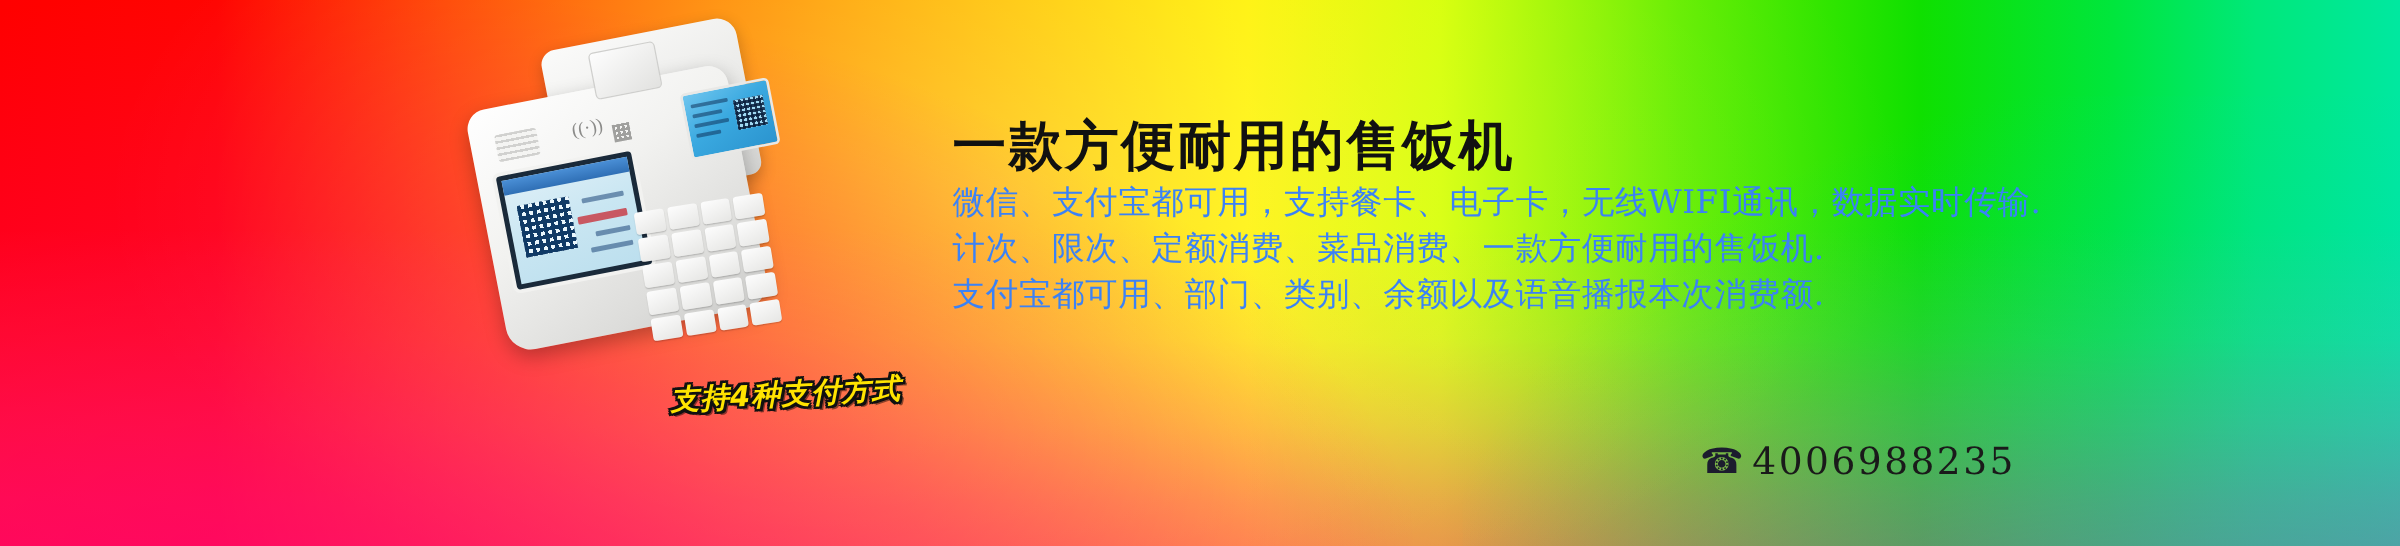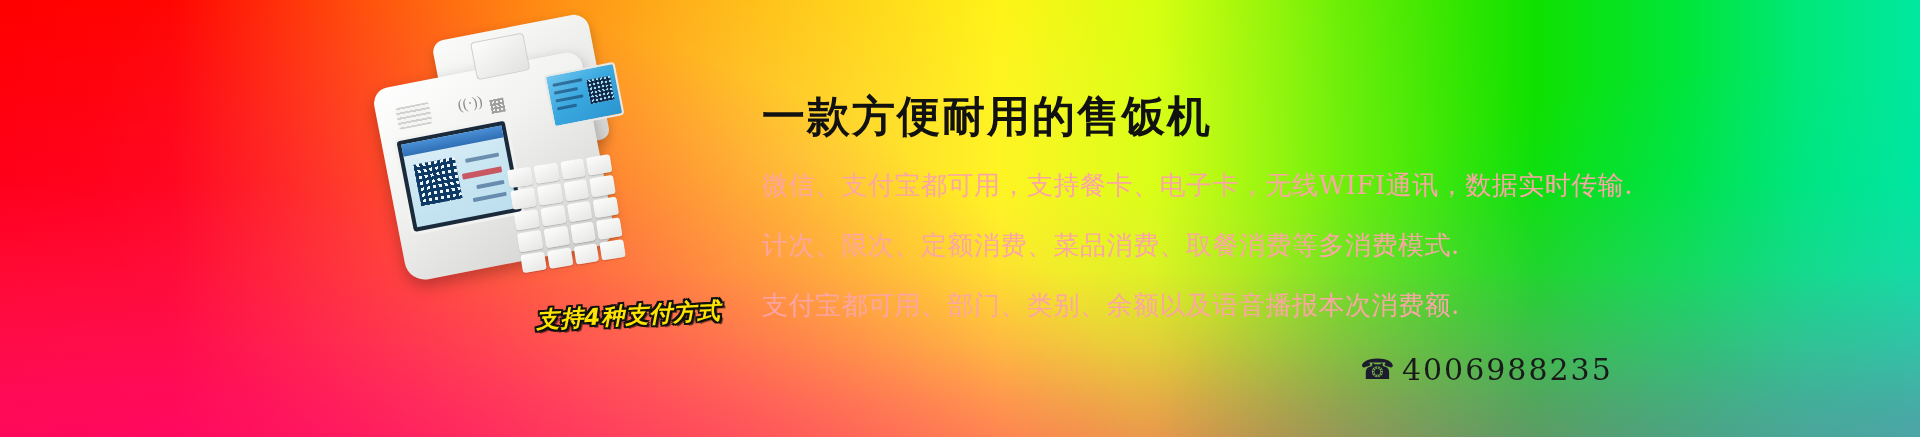--- a/index.html
+++ b/index.html
@@ -285,24 +285,23 @@
   .body-lines {
     position: absolute;
     left: 762px;
     top: 144px;
     white-space: nowrap;
   }
   .body-lines .bl {
     display: block;
     font-size: 26px;
     line-height: 37px;
-    color: #fca5a5;
+    color: #3b82f6;
     letter-spacing: 0.5px;
     font-family: "DejaVu Serif", "Liberation Serif", serif;
-    margin-top: 23px;
   }
 
   
   .hotline {
     position: absolute;
     left: 1360px;
     top: 352px;
     display: flex;
     align-items: center;
     gap: 7px;
@@ -385,21 +384,21 @@
       </div>
     </div>
   </div>
 
   <div class="sub-caption">支持4种支付方式</div>
 
   <div class="headline">一款方便耐用的售饭机</div>
 
   <div class="body-lines">
     <span class="bl">微信、支付宝都可用，支持餐卡、电子卡，无线WIFI通讯，数据实时传输.</span>
-    <span class="bl">计次、限次、定额消费、菜品消费、取餐消费等多消费模式.</span>
+    <span class="bl">计次、限次、定额消费、菜品消费、一款方便耐用的售饭机.</span>
     <span class="bl">支付宝都可用、部门、类别、余额以及语音播报本次消费额.</span>
   </div>
 
   <div class="hotline">
     <span class="tel-icon">☎</span>
     <span class="tel-number">4006988235</span>
   </div>
 
 </div>
 

